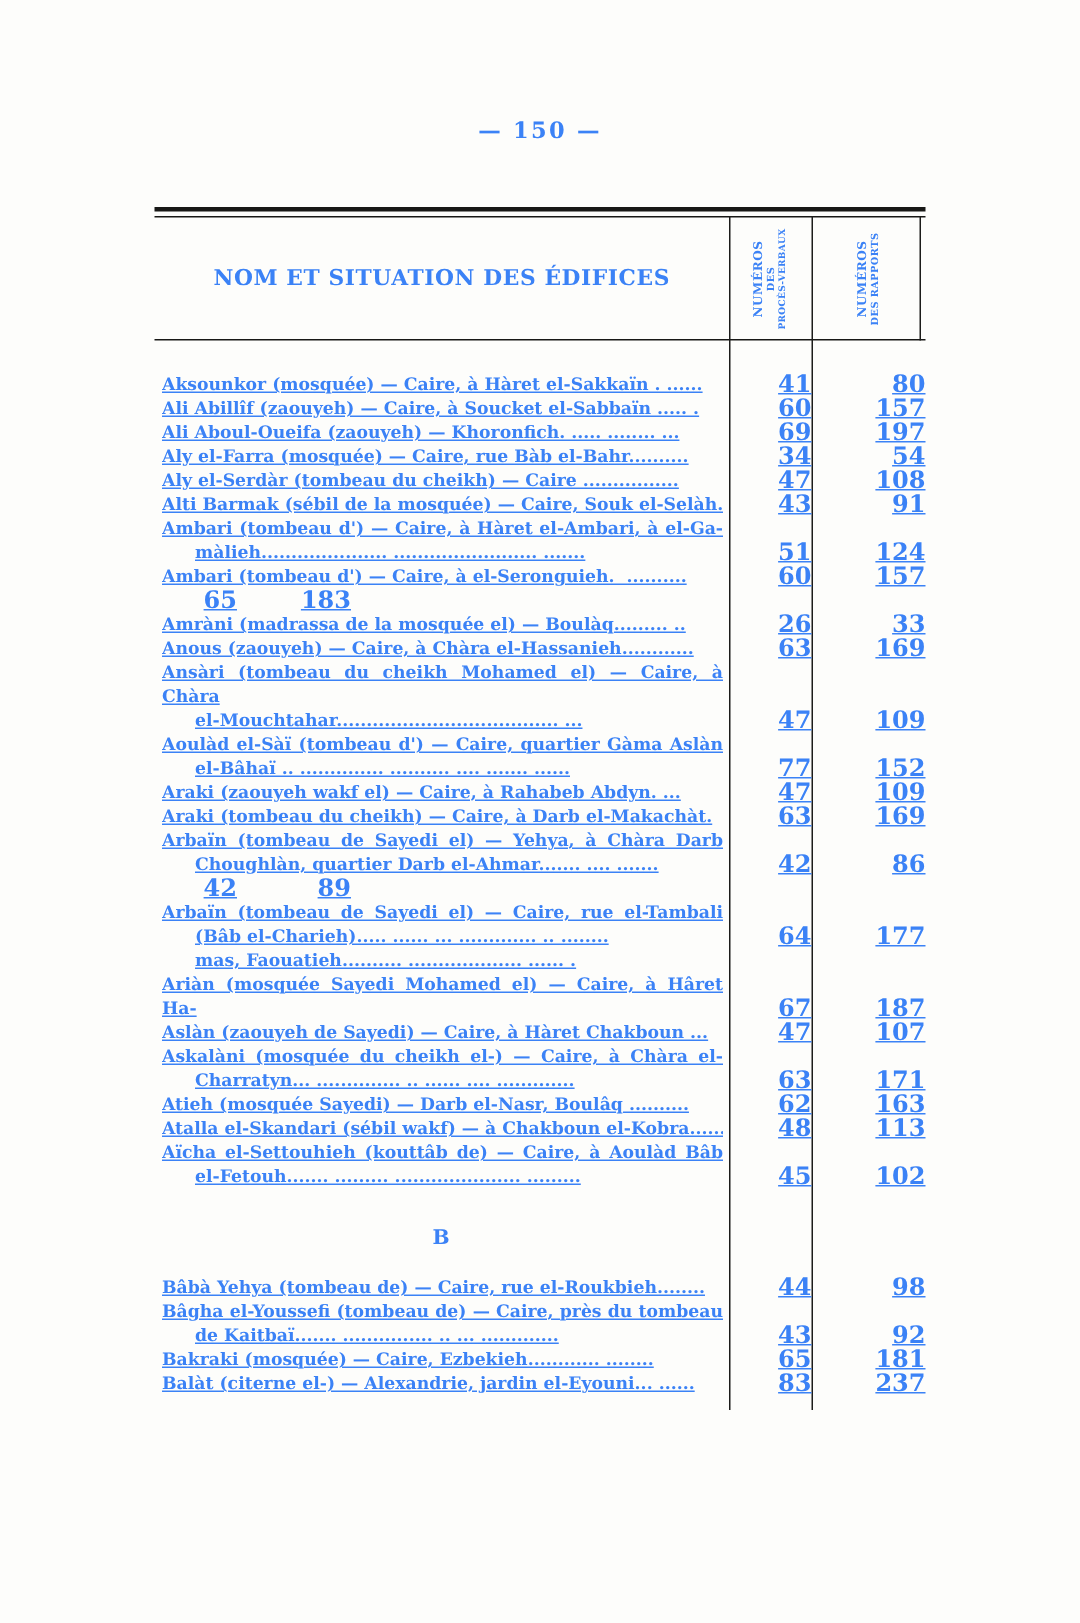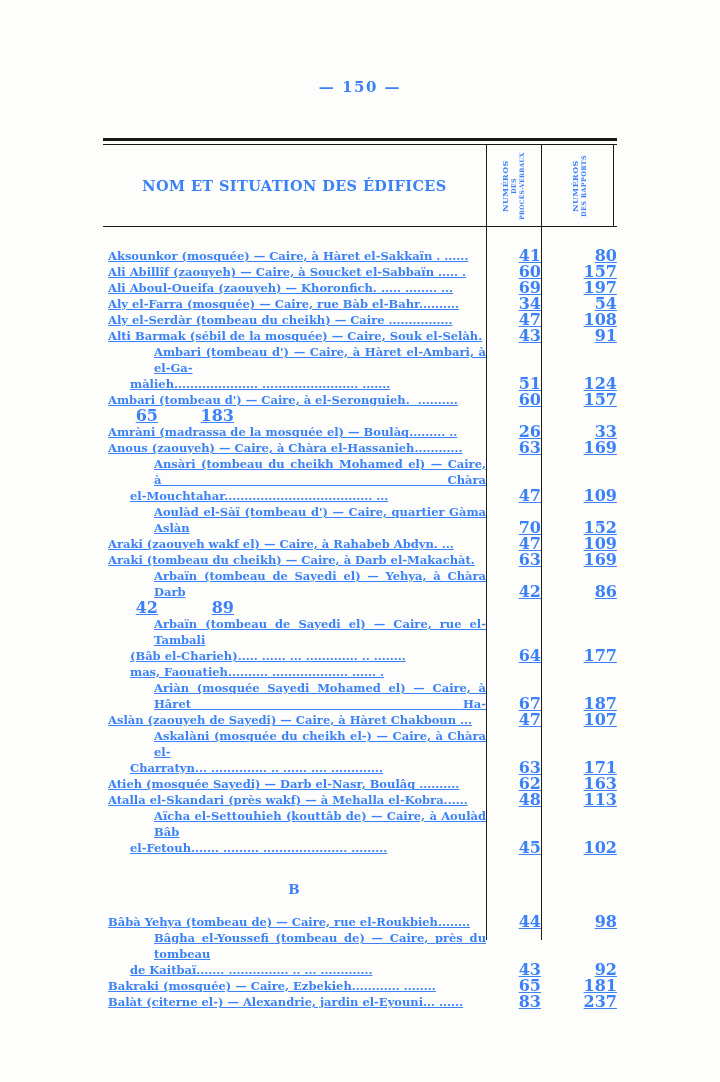--- a/index.html
+++ b/index.html
@@ -37,21 +37,21 @@
   .rot-l1 { font-size:8px;  letter-spacing:0.4px; }
   .rot-l2 { font-size:6.5px; letter-spacing:0.3px; }
   .rot-l3 { font-size:6px;  letter-spacing:0.2px; }
   .tbody { position:absolute; top:110px; left:0; width:514px; }
   .row { display:flex; align-items:flex-end;text-decoration:underline; }
   .name { width:383px; padding-left:5px; box-sizing:border-box; }
   .ln {
     font-size:11.5px; line-height:16px; font-weight:bold;
     white-space:pre; overflow:hidden; max-width:374px;
   }
-  .ln.justify { white-space:normal; text-align:justify; text-align-last:justify;margin-left:46px; }
+  .ln.justify { white-space:normal; text-align:justify; text-align-last:justify; }
   .ln.cont { padding-left:22px; }
   .num {
     font-size:16px; line-height:16px; font-weight:bold; text-align:right;
   }
   .pv  { width:55px; }
   .rap { width:76px; }
   .section-heading {
     width:383px; text-align:center; font-weight:bold; font-size:13.5px;
     letter-spacing:1px; line-height:18px; margin-top:24px; margin-bottom:16px;
   }
@@ -169,41 +169,43 @@
     <div class="name">
             <div class="ln justify">Ansàri (tombeau du cheikh Mohamed el) — Caire, à Chàra</div>
             <div class="ln cont">el-Mouchtahar..................................... ...</div>
           </div>
     <div class="num pv">47</div>
     <div class="num rap">109</div>
   </div>
         <div class="row">
     <div class="name">
             <div class="ln justify">Aoulàd el-Sàï (tombeau d') — Caire, quartier Gàma Aslàn</div>
-          </div>
-    <div class="num pv">70</div>
+            <div class="ln cont">el-Bâhaï .. .............. .......... .... ....... ......</div>
+          </div>
+    <div class="num pv">77</div>
     <div class="num rap">152</div>
   </div>
         <div class="row">
     <div class="name">
             <div class="ln">Araki (zaouyeh wakf el) — Caire, à Rahabeb Abdyn. ...</div>
           </div>
     <div class="num pv">47</div>
     <div class="num rap">109</div>
   </div>
         <div class="row">
     <div class="name">
             <div class="ln">Araki (tombeau du cheikh) — Caire, à Darb el-Makachàt.</div>
           </div>
     <div class="num pv">63</div>
     <div class="num rap">169</div>
   </div>
         <div class="row">
     <div class="name">
             <div class="ln justify">Arbaïn (tombeau de Sayedi el) — Yehya, à Chàra Darb</div>
+            <div class="ln cont">Choughlàn, quartier Darb el-Ahmar....... .... .......</div>
           </div>
     <div class="num pv">42</div>
     <div class="num rap">86</div>
   </div>
         <div class="row">
     <div class="num pv">42</div>
     <div class="num rap">89</div>
   </div>
         <div class="row">
     <div class="name">
@@ -238,21 +240,21 @@
   </div>
         <div class="row">
     <div class="name">
             <div class="ln">Atieh (mosquée Sayedi) — Darb el-Nasr, Boulâq ..........</div>
           </div>
     <div class="num pv">62</div>
     <div class="num rap">163</div>
   </div>
         <div class="row">
     <div class="name">
-            <div class="ln">Atalla el-Skandari (près wakf) — à Mehalla el-Kobra......</div>
+            <div class="ln">Atalla el-Skandari (sébil wakf) — à Chakboun el-Kobra......</div>
           </div>
     <div class="num pv">48</div>
     <div class="num rap">113</div>
   </div>
         <div class="row">
     <div class="name">
             <div class="ln justify">Aïcha el-Settouhieh (kouttâb de) — Caire, à Aoulàd Bâb</div>
             <div class="ln cont">el-Fetouh....... ......... ..................... .........</div>
           </div>
     <div class="num pv">45</div>

